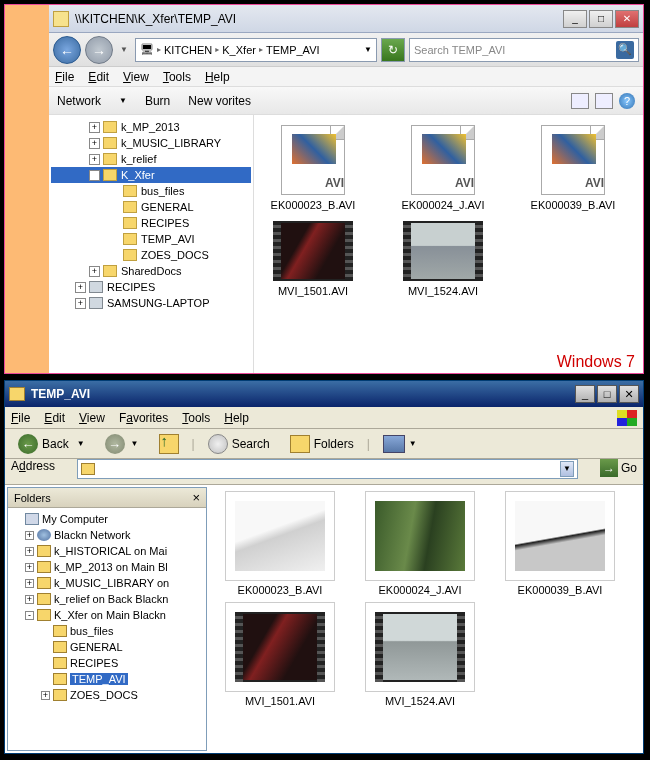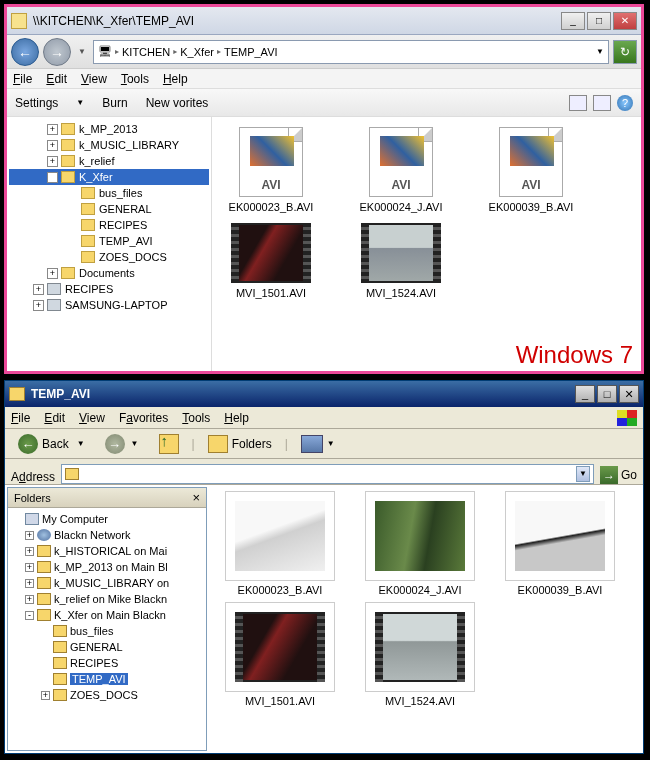--- a/index.html
+++ b/index.html
@@ -1,18 +1,18 @@
 <!DOCTYPE html>
 <html><head>
 <meta charset="utf-8">
 <style>
 * { margin: 0; padding: 0; box-sizing: border-box; font-family: "Segoe UI", Tahoma, sans-serif; }
 body { background: #000; width: 650px; height: 760px; position: relative; }
 .window { position: absolute; background: #ece9d8; border: 1px solid #003c74; }
-.w7 { left: 4px; top: 4px; width: 640px; height: 370px; background: #f97316; border: 3px solid #ec4899; }
+.w7 { left: 4px; top: 4px; width: 640px; height: 370px; background: #fdba74; border: 1px solid #ec4899; padding-left: 44px; }
 .wxp { left: 4px; top: 380px; width: 640px; height: 374px; }
 
 
 .w7-title { height: 28px; background: linear-gradient(#e4e8f0, #cfd7e5); display: flex; align-items: center; padding: 0 4px; border-bottom: 1px solid #9aa7c0; }
 .w7-title .ico { width: 16px; height: 16px; background: #f7e28d; border: 1px solid #c0a040; margin-right: 6px; }
 .w7-title .txt { font-size: 12px; flex: 1; }
 .w7-title .wbtns { display: flex; gap: 2px; }
 .w7-title .wbtn { width: 24px; height: 18px; background: linear-gradient(#f0f0f0,#d0d0d0); border: 1px solid #888; font-size: 10px; display: flex; align-items: center; justify-content: center; }
 .w7-title .wbtn.close { background: linear-gradient(#e07070,#c04040); color: #fff; }
 
@@ -49,45 +49,45 @@
 .tnode.sel .fico { background: #f7d66b; }
 .ind0 { padding-left: 24px; } .ind1 { padding-left: 38px; } .ind2 { padding-left: 58px; }
 
 .content { flex: 1; padding: 10px 4px; display: flex; flex-wrap: wrap; align-content: flex-start; gap: 10px 20px; background: #fff; position: relative; }
 .thumb { width: 110px; display: flex; flex-direction: column; align-items: center; }
 .thumb .img { width: 80px; height: 70px; border: 1px solid #888; background: #fff; position: relative; display: flex; align-items: center; justify-content: center; }
 .thumb .lbl { font-size: 11px; margin-top: 4px; text-align: center; }
 .avi-doc { width: 64px; height: 70px; border: 1px solid #aaa; background: #fff; position: relative; }
 .avi-doc .corner { position: absolute; right: 0; top: 0; width: 14px; height: 14px; background: linear-gradient(135deg,#fff 48%,#ccc 52%); border-left: 1px solid #aaa; border-bottom: 1px solid #aaa; }
 .avi-doc .prev { position: absolute; left: 10px; top: 8px; width: 44px; height: 30px; background: linear-gradient(45deg,#e07030,#3060a0,#f0c030); }
-.avi-doc .txt { position: absolute; bottom: 4px; width: 100%; text-align: center; font-size: 12px; font-weight: bold; color: #555; }
+.avi-doc .txt { position: absolute; bottom: 4px; width: 100%; text-align: right; font-size: 12px; font-weight: bold; color: #555; }
 .film { width: 80px; height: 60px; background: #222; position: relative; }
 .film::before, .film::after { content:""; position: absolute; top:0; bottom:0; width:8px; background: repeating-linear-gradient(#222 0 4px,#555 4px 7px); }
 .film::before { left:0; } .film::after { right:0; }
 .film .inner { position: absolute; left:8px; right:8px; top:2px; bottom:2px; }
-.caption { position: absolute; right: 8px; bottom: 2px; font-size: 24px; color: #d00000; font-family: Arial; margin-top: 12px; }
+.caption { position: absolute; right: 8px; bottom: 2px; font-size: 16px; color: #d00000; font-family: Arial; margin-top: 12px; }
 
 
 .xp-title { height: 26px; background: linear-gradient(#3b6ea5,#0a246a); display: flex; align-items: center; padding: 0 4px; color: #fff; }
 .xp-title .ico { width: 16px; height: 14px; background: #f7d66b; border: 1px solid #a08030; margin-right: 6px; }
 .xp-title .txt { font-size: 12px; font-weight: bold; flex: 1; }
 .xp-title .wbtn { width: 20px; height: 18px; background: linear-gradient(#e0e0e0,#b0b0b0); border: 1px solid #555; margin-left: 2px; font-size: 11px; display: flex; align-items: center; justify-content: center; color: #000; }
 .xp-menubar { height: 22px; background: #ece9d8; display: flex; align-items: center; padding: 0 6px; gap: 14px; font-size: 12px; border-bottom: 1px solid #aca899; }
 .xp-menubar .flag { margin-left: auto; width: 20px; height: 16px; background: conic-gradient(#d22 0 25%,#2a2 0 50%,#22d 0 75%,#dd2 0); }
 .xp-tools { height: 30px; background: #ece9d8; display: flex; align-items: center; padding: 0 6px; gap: 6px; font-size: 12px; border-bottom: 1px solid #aca899; }
 .xp-btn { display: flex; align-items: center; gap: 4px; padding: 2px 6px; border: 1px solid transparent; }
 .xp-ico { width: 20px; height: 20px; border-radius: 50%; display: inline-flex; align-items: center; justify-content: center; font-size: 13px; }
 .xp-back { background: radial-gradient(#6a9a4a,#3a6a2a); color: #fff; }
 .xp-fwd { background: radial-gradient(#b0b8a0,#808870); color: #fff; }
 .xp-up { width: 20px; height: 20px; background: #f7d66b; border: 1px solid #a08030; position:relative; }
 .xp-up::after { content:"↑"; position:absolute; left:1px; top:-3px; color:#2a6a2a; font-size:15px; font-weight:bold; }
 .xp-search-ico { width: 20px; height: 20px; background: radial-gradient(#f0f0f0,#c0c0c0); border-radius:50%; border:1px solid #888; }
 .xp-folders-ico { width: 20px; height: 18px; background: #f7d66b; border: 1px solid #a08030; }
 .xp-view-ico { width: 22px; height: 18px; background: linear-gradient(#88a8d8,#5878a8); border:1px solid #446; }
-.xp-addr { height: 26px; background: #ece9d8; display: flex; align-items: flex-end; padding: 0 6px; gap: 6px; font-size: 12px; border-bottom: 1px solid #aca899; }
+.xp-addr { height: 26px; background: #ece9d8; display: flex; align-items: flex-start; padding: 0 6px; gap: 22px; font-size: 12px; border-bottom: 1px solid #aca899; }
 .xp-addr .combo { flex:1; height: 20px; border: 1px solid #7f9db9; background: #fff; display: flex; align-items: center; padding: 0 3px; font-size: 11px; }
 .xp-addr .combo .fico { width: 14px; height: 12px; background: #f7d66b; border: 1px solid #a08030; margin-right: 4px; }
 .xp-addr .combo .drop { margin-left: auto; width: 14px; height: 16px; background: linear-gradient(#e0e8f8,#b0c0e0); border: 1px solid #7f9db9; font-size:8px; text-align:center; line-height:14px; }
 .xp-go { display:flex; align-items:center; gap:3px; }
 .xp-go .arr { width:18px; height:18px; background: linear-gradient(#6a9a4a,#3a6a2a); display:flex; align-items:center; justify-content:center; color:#fff; }
 
 .xp-body { display: flex; height: calc(100% - 104px); background: #fff; }
 .xp-panel { width: 200px; border: 1px solid #7f9db9; background: #fff; margin: 2px; display:flex; flex-direction:column; }
 .xp-panel-hd { height: 20px; background: linear-gradient(#ece9d8,#d8d2bd); display:flex; align-items:center; padding: 0 6px; font-size: 11px; border-bottom: 1px solid #aca899; }
 .xp-panel-hd .x { margin-left:auto; font-size:13px; cursor:default; }
@@ -127,30 +127,34 @@
       <span>🖥</span>
       <span class="bc-sep">▸</span>
       <span>KITCHEN</span>
       <span class="bc-sep">▸</span>
       <span>K_Xfer</span>
       <span class="bc-sep">▸</span>
       <span>TEMP_AVI</span>
       <span style="margin-left:auto;font-size:8px">▼</span>
     </div>
     <div class="refresh">↻</div>
+    <div class="search">
+      <span>Search TEMP_AVI</span>
+      <span class="mag">🔍</span>
+    </div>
   </div>
   <div class="menubar">
     <span><u>F</u><span>ile</span></span>
     <span><u>E</u>dit</span>
     <span><u>V</u>iew</span>
     <span><u>T</u>ools</span>
     <span><u>H</u>elp</span>
   </div>
   <div class="w7-tools">
-    <span>Settings</span>
+    <span>Network</span>
       <span style="font-size:8px">▼</span>
     <span>Burn</span>
     <span>New vorites</span>
     <div class="rt">
       <div class="tool-icon"></div>
       <div class="tool-icon"></div>
       <div style="width:16px;height:16px;border-radius:50%;background:radial-gradient(#88c8ff,#3070b0);color:#fff;text-align:center;font-size:11px;line-height:16px">?</div>
     </div>
   </div>
   <div class="w7-body">
@@ -196,21 +200,21 @@
           <span class="t">TEMP_AVI</span>
         </div>
         <div class="tnode ind2">
           <span class="noexp"></span>
           <span class="fico"></span>
           <span class="t">ZOES_DOCS</span>
         </div>
         <div class="tnode ind1">
           <span class="exp">+</span>
           <span class="fico"></span>
-          <span class="t">Documents</span>
+          <span class="t">SharedDocs</span>
         </div>
         <div class="tnode ind0">
           <span class="exp">+</span>
           <span class="pico"></span>
           <span class="t">RECIPES</span>
         </div>
         <div class="tnode ind0">
           <span class="exp">+</span>
           <span class="pico"></span>
           <span class="t">SAMSUNG-LAPTOP</span>
@@ -289,20 +293,24 @@
       </div>
     <div class="xp-btn">
         <span class="xp-ico xp-fwd">→</span>
         <span style="margin-left:2px;font-size:8px">▼</span>
       </div>
     <div class="xp-btn">
         <span class="xp-up"></span>
       </div>
     <span style="color:#aca899">|</span>
     <div class="xp-btn">
+        <span class="xp-search-ico"></span>
+        <span>Search</span>
+      </div>
+    <div class="xp-btn">
         <span class="xp-folders-ico"></span>
         <span>Folders</span>
       </div>
     <span style="color:#aca899">|</span>
     <div class="xp-btn">
         <span class="xp-view-ico"></span>
         <span style="font-size:8px">▼</span>
       </div>
   </div>
   <div class="xp-addr">
@@ -344,21 +352,21 @@
             <span class="t">k_MP_2013 on Main Bl</span>
           </div>
           <div class="xnode xi1">
             <span class="exp">+</span>
             <span class="fico"></span>
             <span class="t">k_MUSIC_LIBRARY on</span>
           </div>
           <div class="xnode xi1">
             <span class="exp">+</span>
             <span class="fico"></span>
-            <span class="t">k_relief on Mike Blackn</span>
+            <span class="t">k_relief on Back Blackn</span>
           </div>
           <div class="xnode xi1">
             <span class="exp">-</span>
             <span class="fico"></span>
             <span class="t">K_Xfer on Main Blackn</span>
           </div>
           <div class="xnode xi2">
             <span class="noexp"></span>
             <span class="fico"></span>
             <span class="t">bus_files</span>

